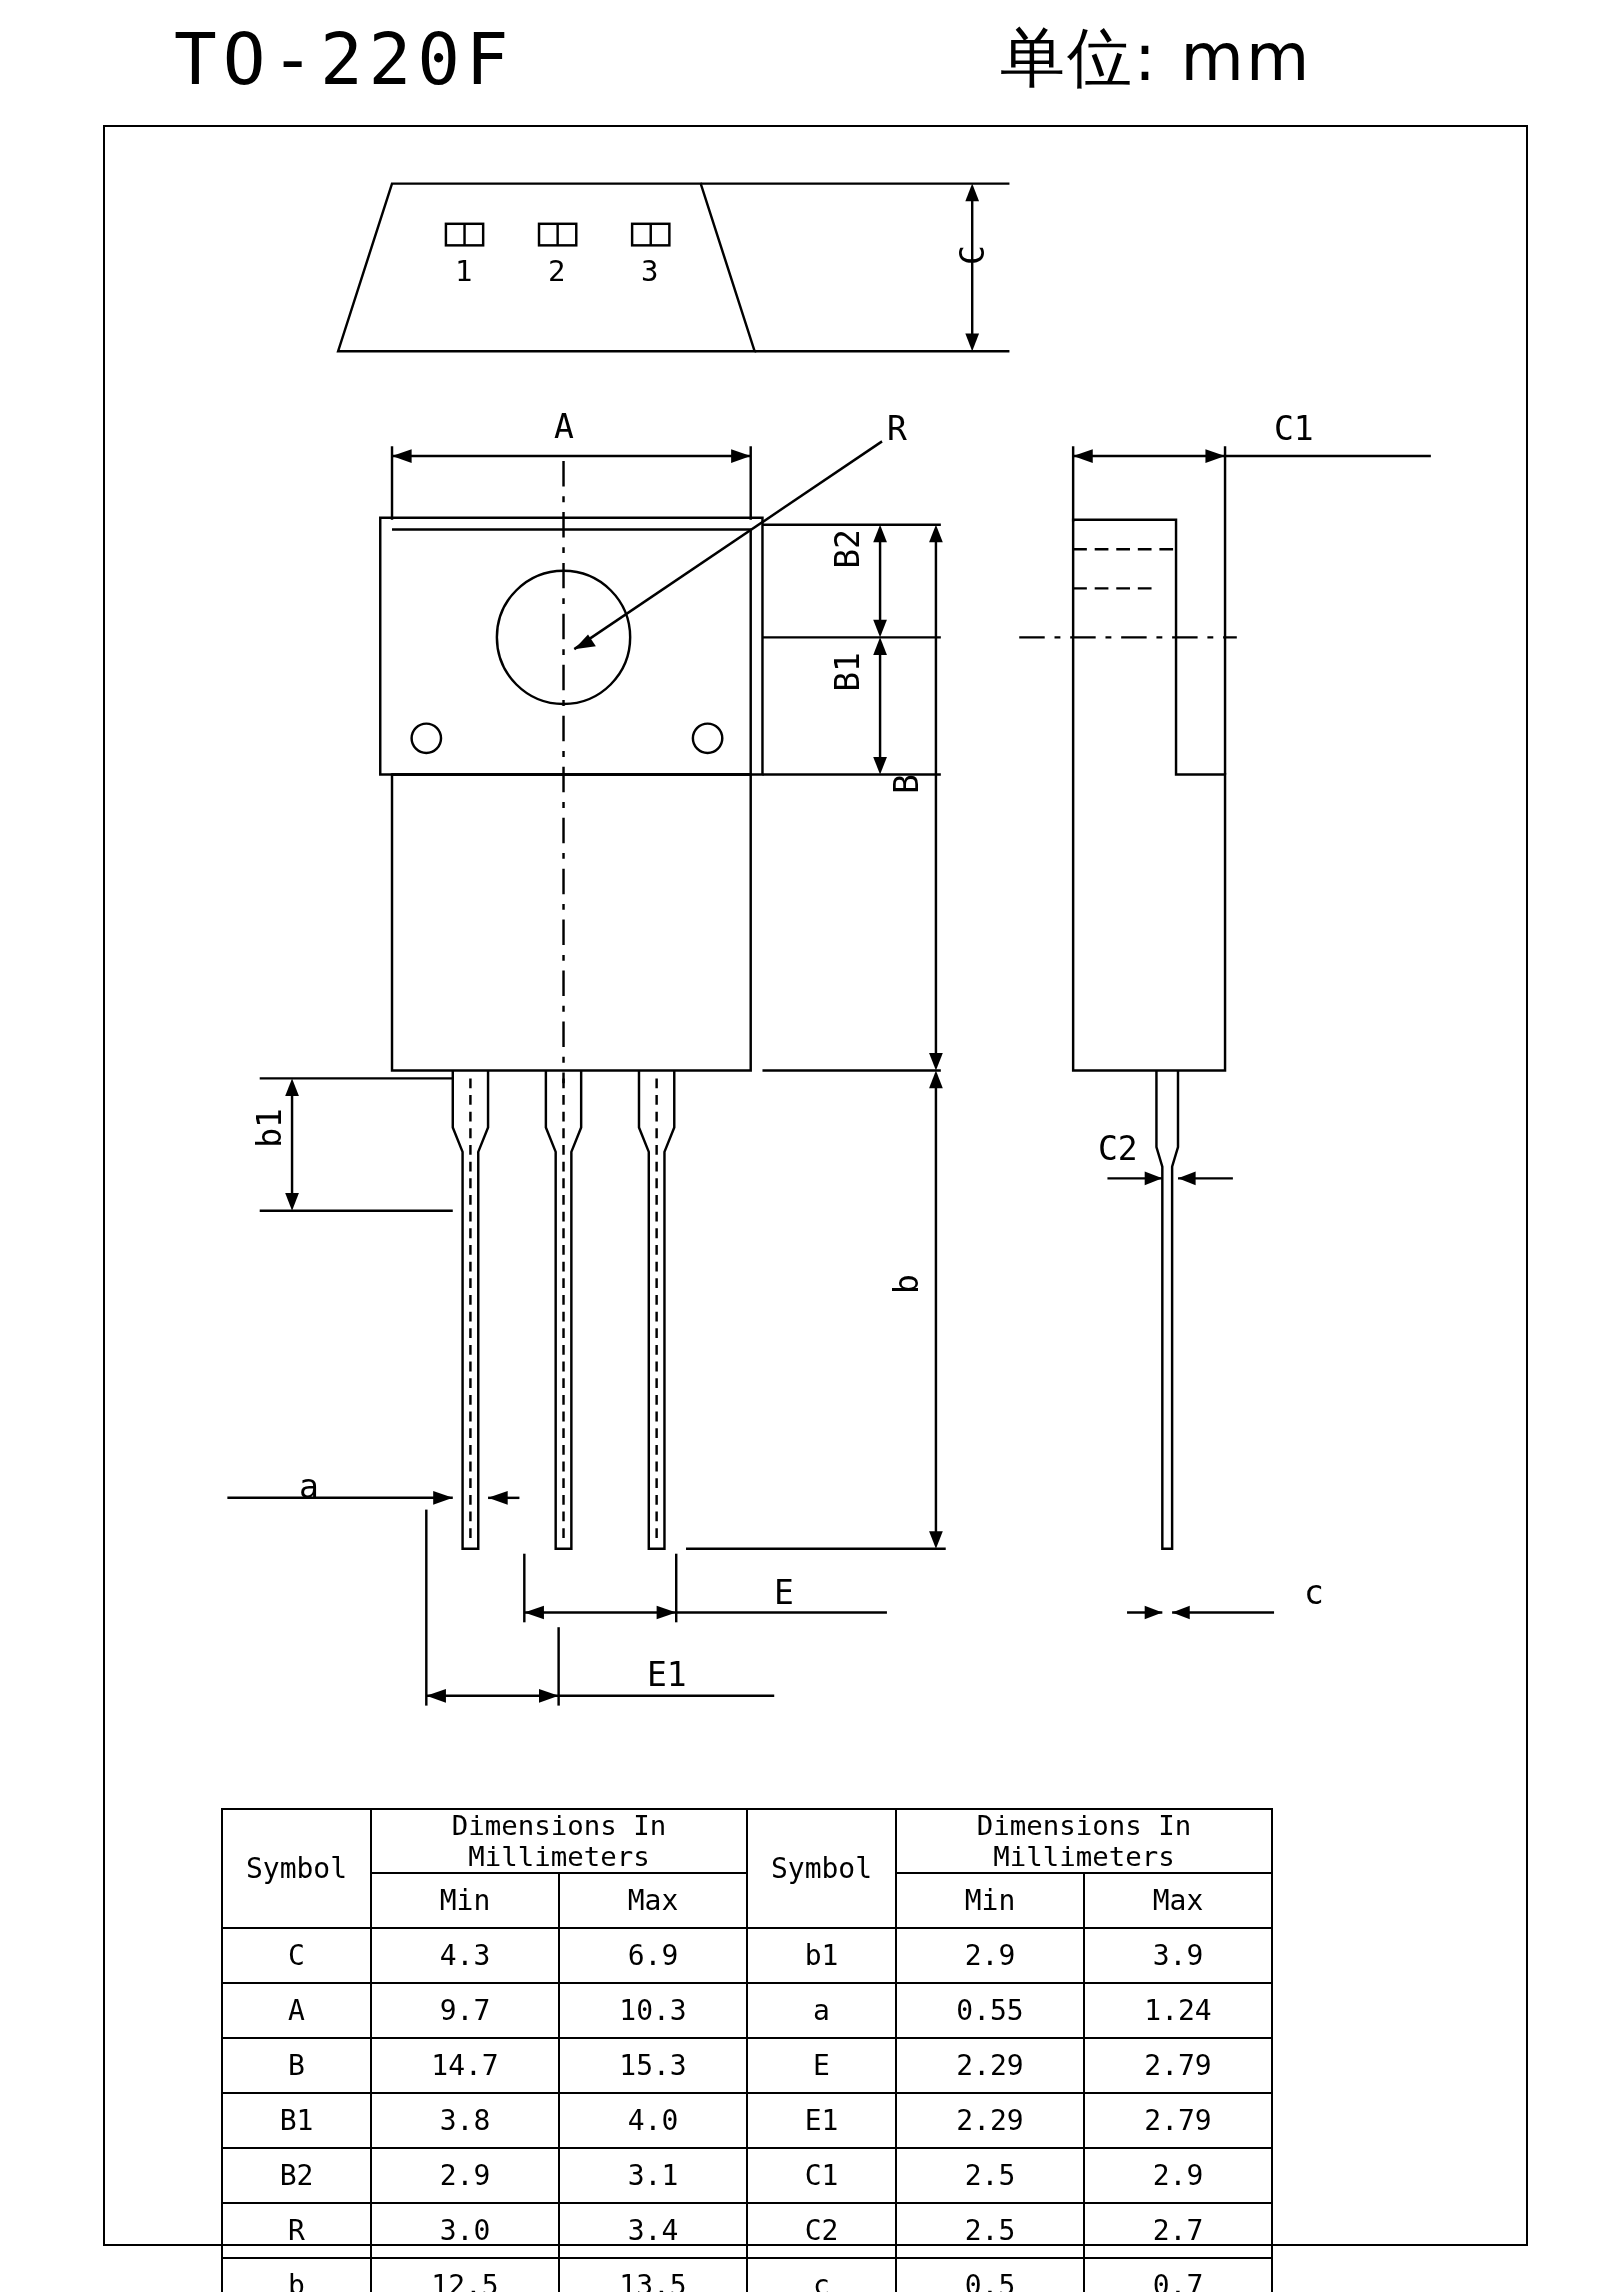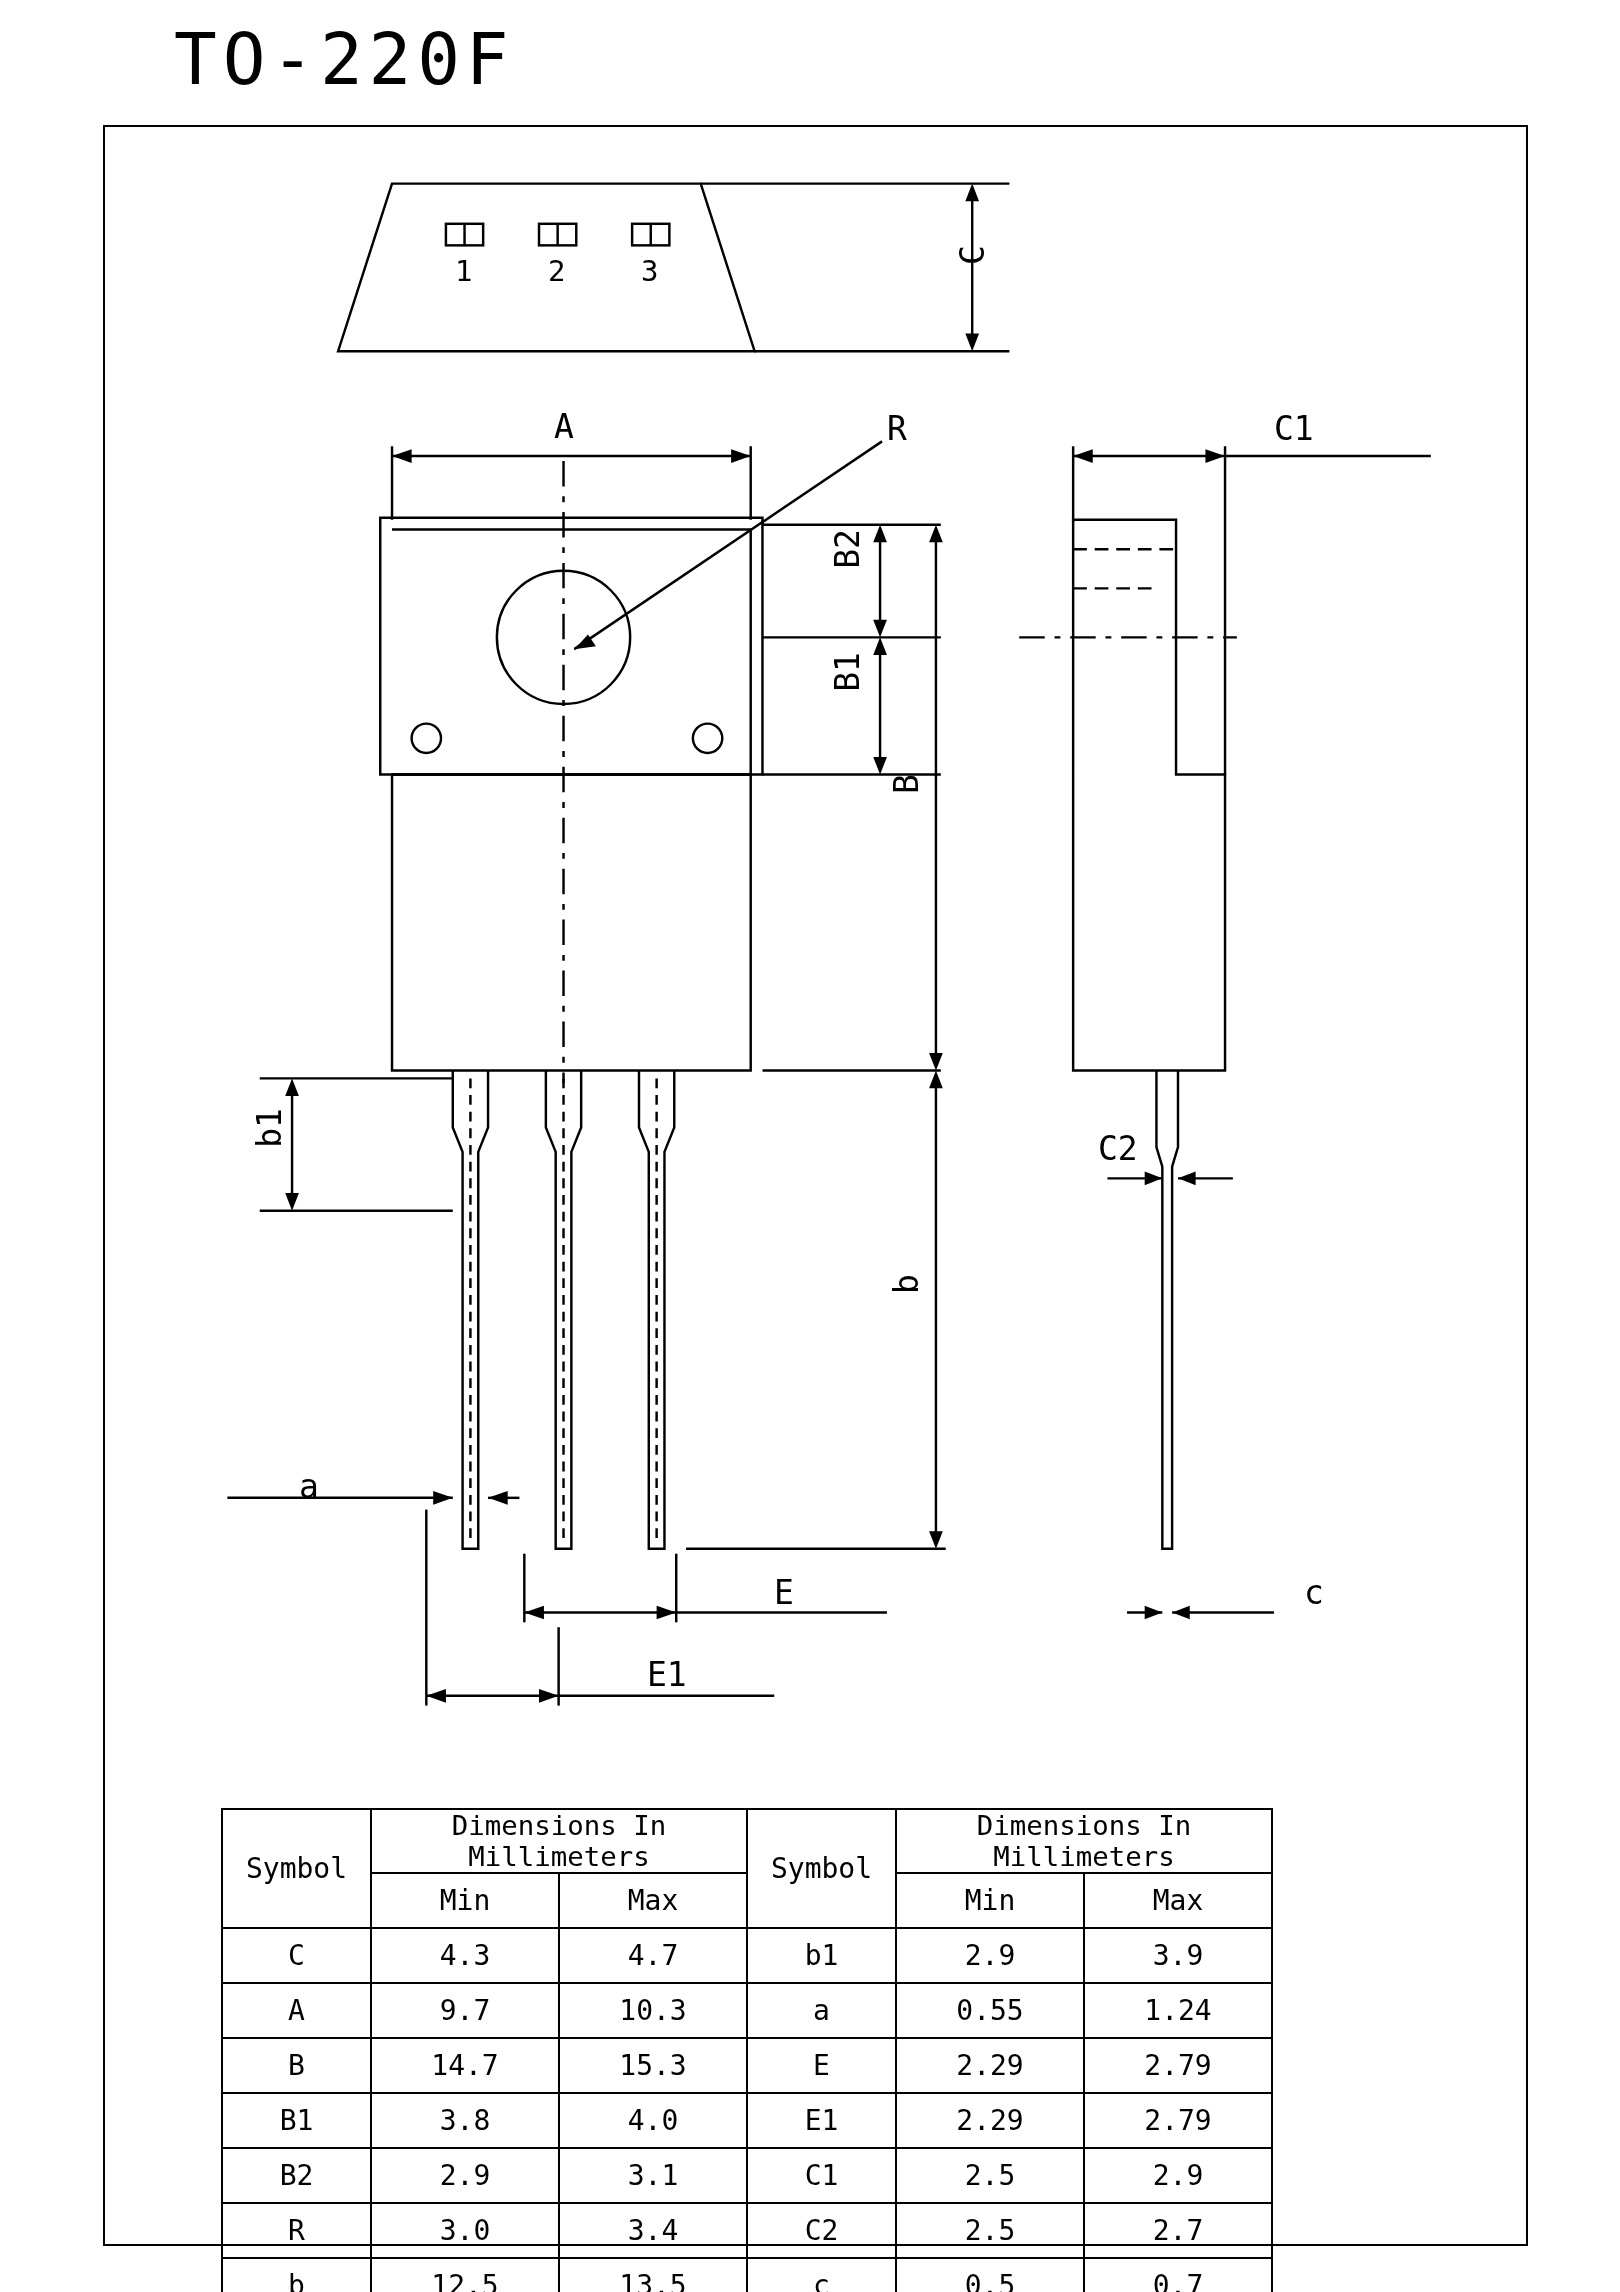--- a/index.html
+++ b/index.html
@@ -21,20 +21,21 @@
   .tbl .sym{width:147px;text-align:center;}
   .tbl .num{width:186px;}
   .tbl .hdr{font-size:27.4px;}
 </style>
 </head>
 <body>
 
 <div class="page">
 
   <div class="title">TO-220F</div>
+  <div class="unit">单位: mm</div>
 
   <div class="frame"></div>
 
   <svg class="draw" viewBox="0 0 1653 2339">
     <g fill="none" stroke="#000" stroke-width="2.5">
 
       <path d="M400,187 L715,187 L770,358 L345,358 Z"></path>
       <line x1="770" y1="358" x2="1030" y2="358"></line>
       <line x1="715" y1="187" x2="1030" y2="187"></line>
 
@@ -182,21 +183,21 @@
     </tr>
     <tr>
       <td class="num">Min</td>
       <td class="num">Max</td>
       <td class="num">Min</td>
       <td class="num">Max</td>
     </tr>
     <tr>
       <td>C</td>
       <td>4.3</td>
-      <td>4.7</td>
+      <td>6.9</td>
       <td>b1</td>
       <td>2.9</td>
       <td>3.9</td>
     </tr>
     <tr>
       <td>A</td>
       <td>9.7</td>
       <td>10.3</td>
       <td>a</td>
       <td>0.55</td>

